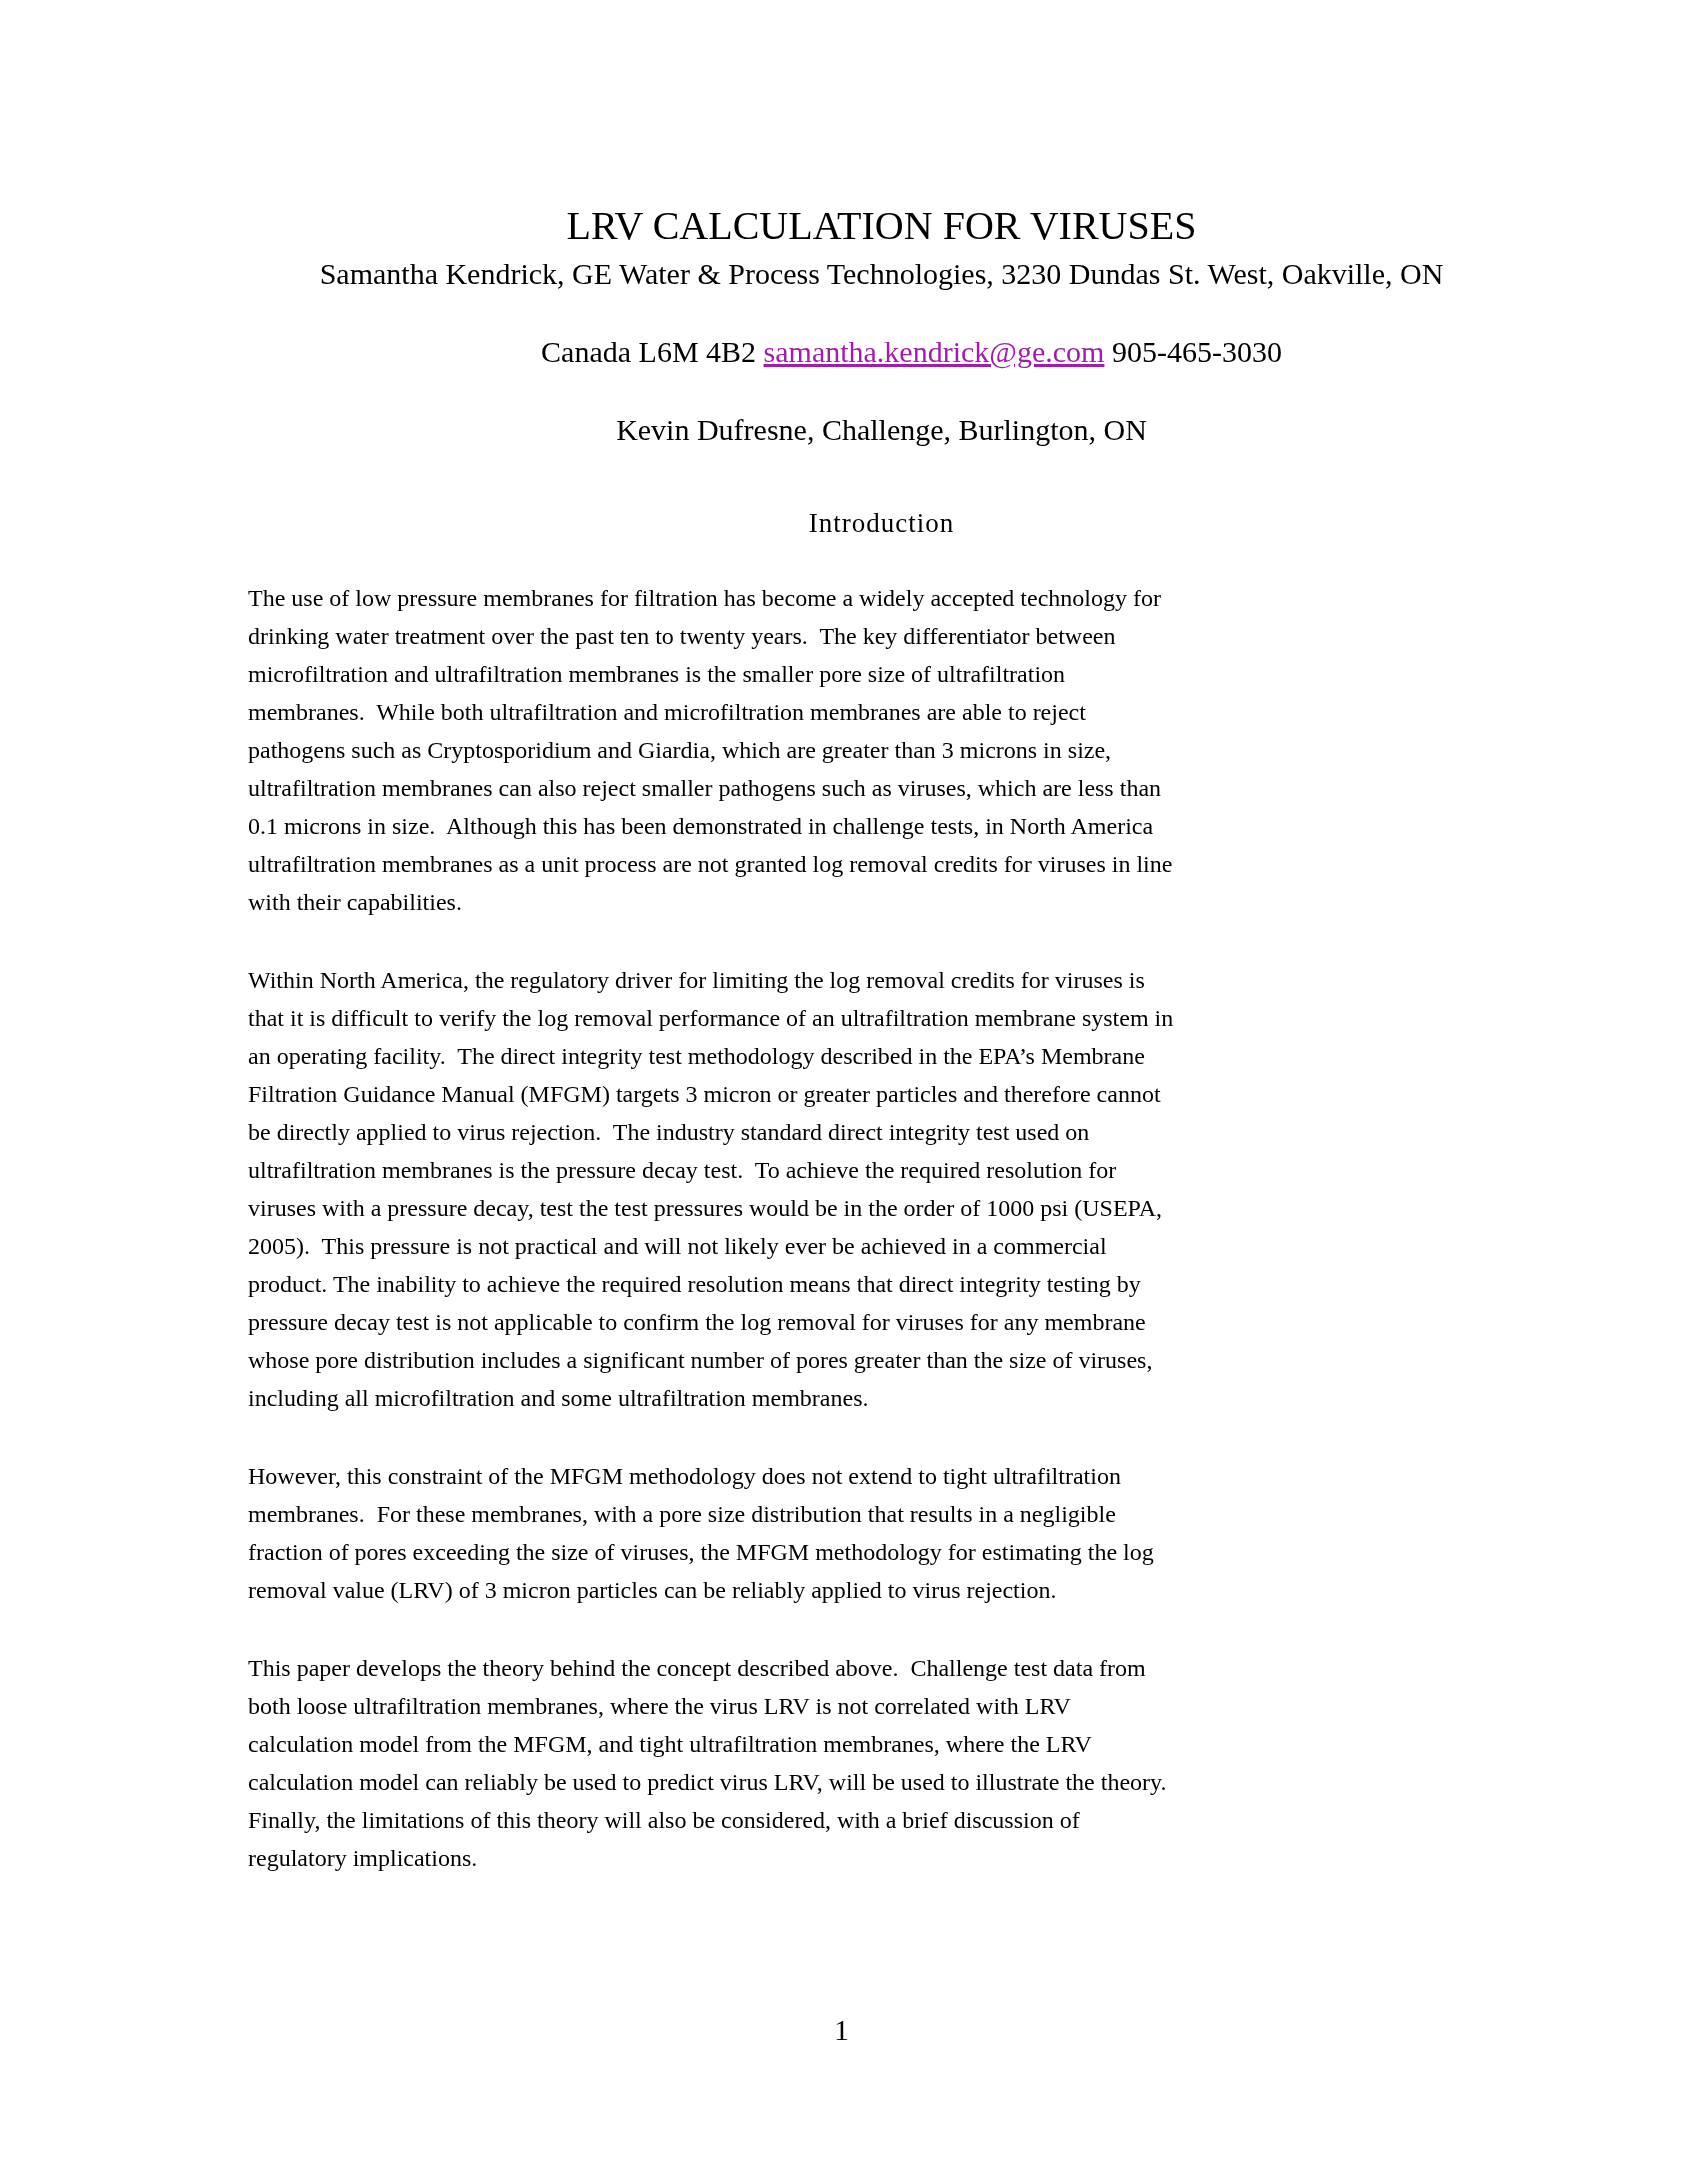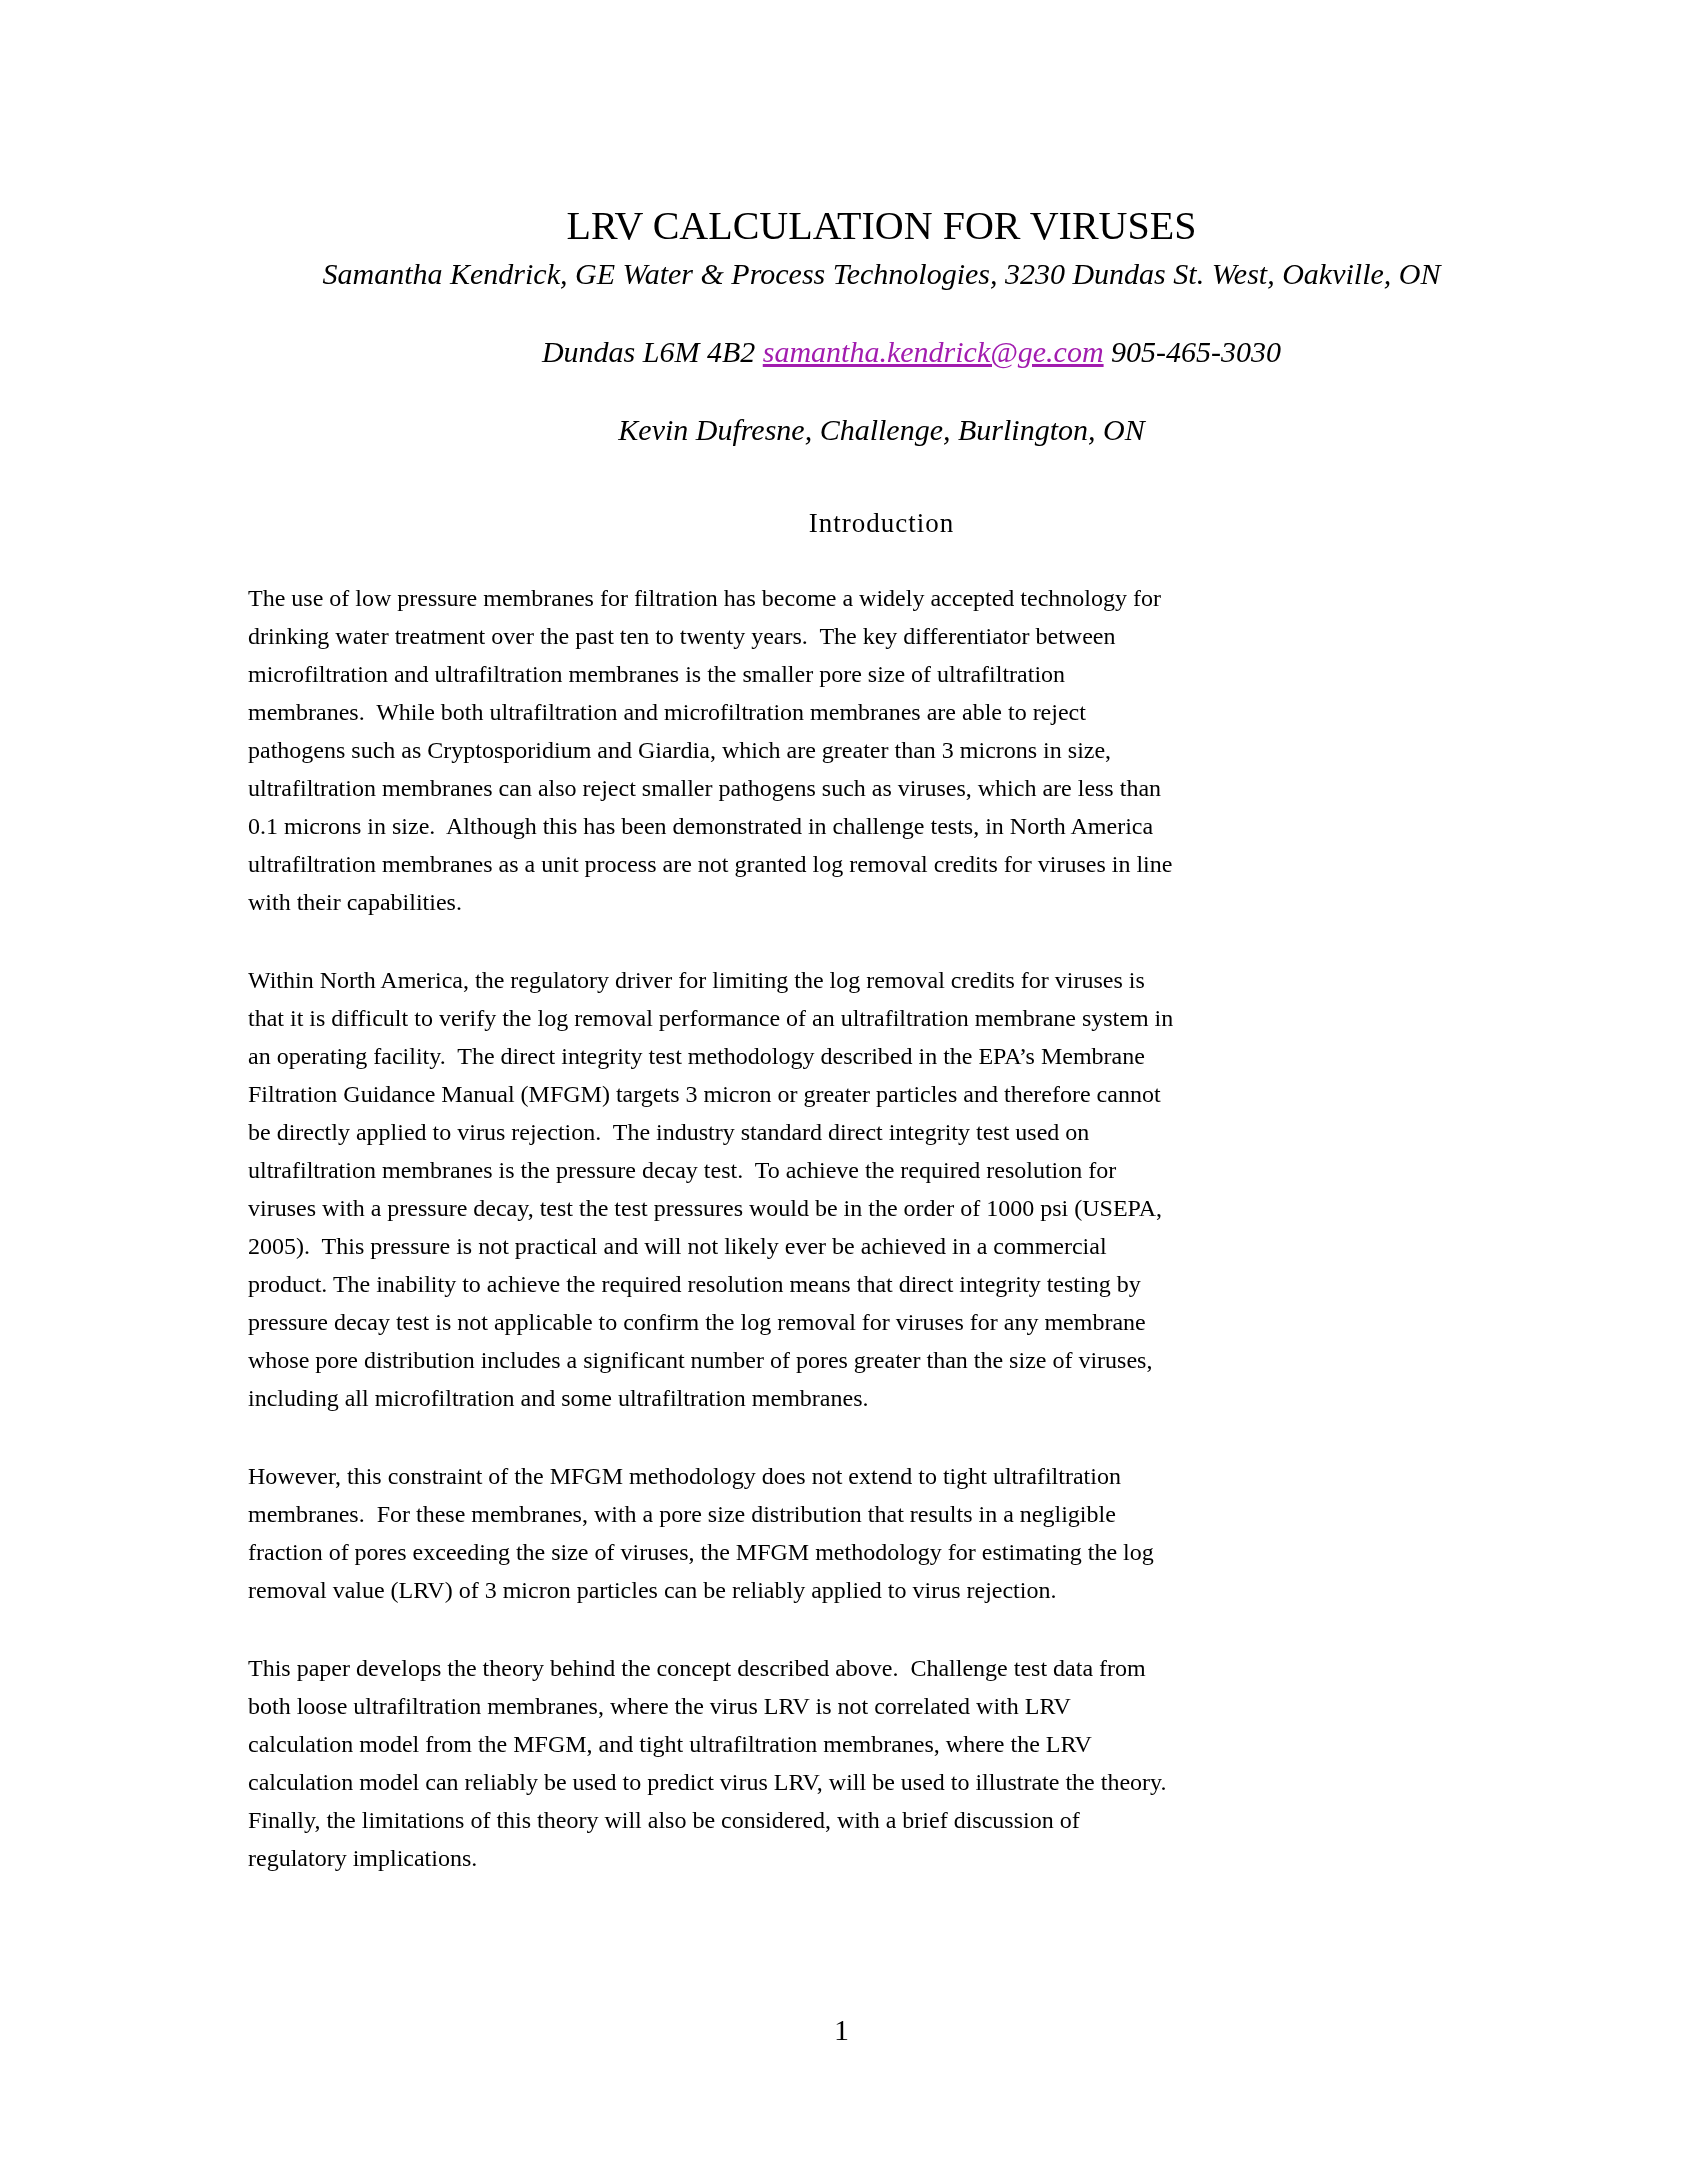--- a/index.html
+++ b/index.html
@@ -29,21 +29,20 @@
     white-space: pre;
   }
   .authors {
     margin-top: 4px;
     font-size: 30px;
     line-height: 39px;
     text-align: center;
   }
   .author-line {
     white-space: pre;
-    font-style: italic;
   }
   .email {
     color: #a21caf;
     text-decoration: underline;
     cursor: pointer;
   }
   .section-heading {
     margin: 51px 0 0 0;
     font-size: 27px;
     font-weight: normal;
@@ -74,21 +73,21 @@
 <body>
 
 <div class="page">
   <div class="content">
 
     <h1 class="title">LRV CALCULATION FOR VIRUSES</h1>
 
     <div class="authors">
       <div class="author-line">Samantha Kendrick, GE Water &amp; Process Technologies, 3230 Dundas St. West, Oakville, ON</div>
       <div class="author-line">
-        <span>Dundas L6M 4B2 </span><a class="email">samantha.kendrick@ge.com</a><span> 905-465-3030</span>
+        <span>Canada L6M 4B2 </span><a class="email">samantha.kendrick@ge.com</a><span> 905-465-3030</span>
       </div>
       <div class="author-line">Kevin Dufresne, Challenge, Burlington, ON</div>
     </div>
 
     <h2 class="section-heading">Introduction</h2>
 
     <div class="body-text" id="paragraphs">
         <p>The use of low pressure membranes for filtration has become a widely accepted technology for
 drinking water treatment over the past ten to twenty years.  The key differentiator between
 microfiltration and ultrafiltration membranes is the smaller pore size of ultrafiltration

